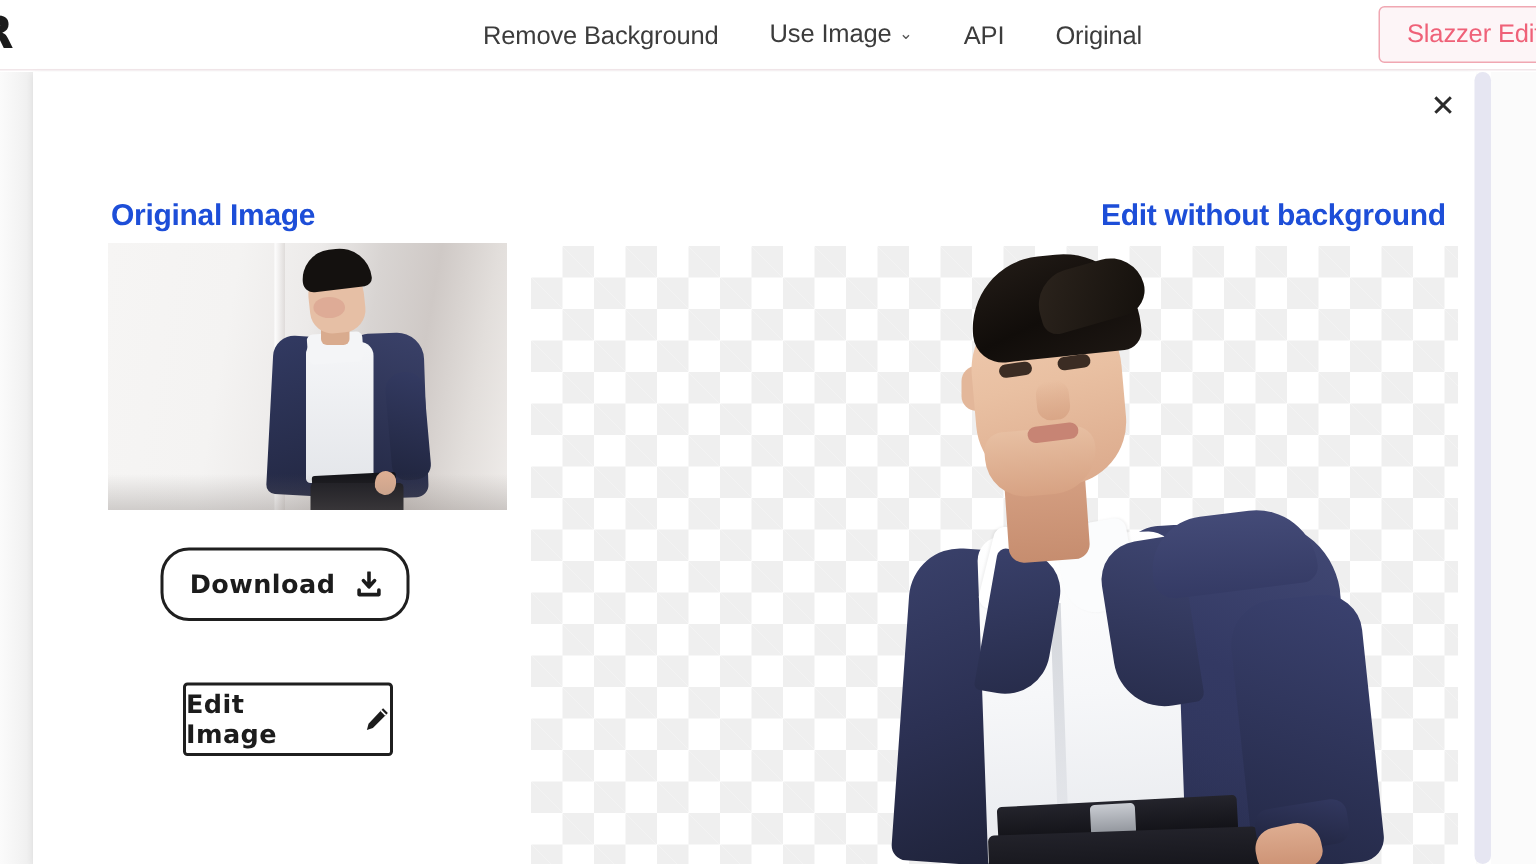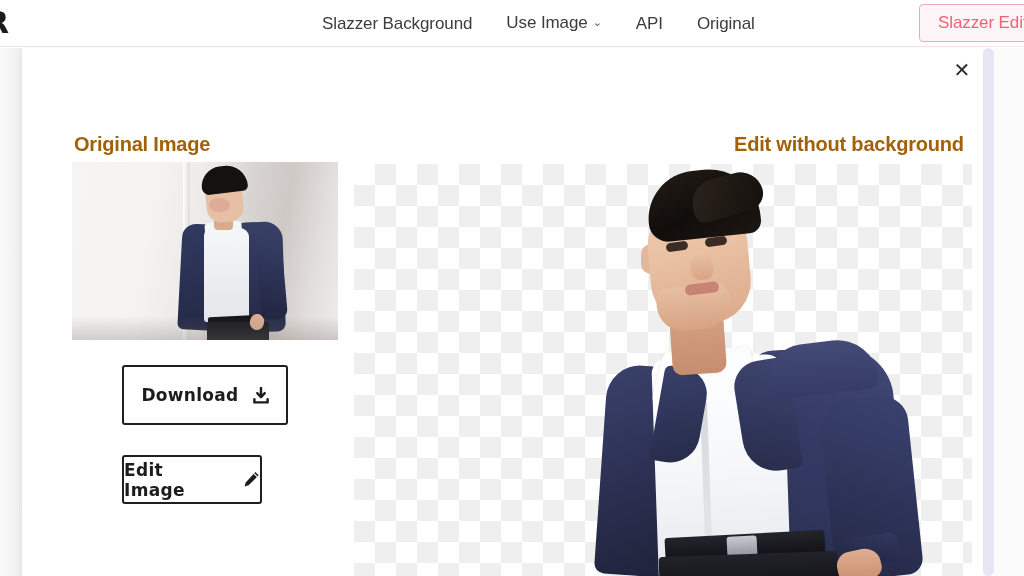--- a/index.html
+++ b/index.html
@@ -140,21 +140,21 @@
     cursor: pointer;
     font-family: "DejaVu Sans", sans-serif;
     z-index: 6;
   }
 
   
   .heading {
     position: absolute;
     font-size: 20px;
     font-weight: 700;
-    color: #a16207;
+    color: #1d4ed8;
     letter-spacing: -0.2px;
     white-space: nowrap;
   }
   .heading-left { left: 52px; top: 85px; }
   .heading-right { left: 712px; top: 85px; }
 
   
   .orig-thumb {
     position: absolute;
     left: 50px;
@@ -251,21 +251,21 @@
     font-size: 17px;
     font-weight: 700;
     letter-spacing: 0.3px;
     display: flex;
     align-items: center;
     justify-content: center;
     gap: 14px;
     cursor: pointer;
     font-family: "DejaVu Sans", sans-serif;
   }
-  .btn-download { left: 100px; top: 317px; width: 166px; height: 60px; }
+  .btn-download { left: 85px; top: 317px; width: 166px; height: 49px; border-radius: 19px; }
   .btn-edit     { left: 100px; top: 407px; width: 140px; height: 49px; }
   .btn svg { display: block; }
 
   .or-row {
     position: absolute;
     left: 100px; top: 376px; width: 166px; height: 20px;
     display: flex; align-items: center; justify-content: center; gap: 12px;
   }
   .or-dash { width: 28px; height: 2px; background: #2b2b2b; }
   .or-text {
@@ -449,21 +449,21 @@
 
 <div class="page">
 
   <div class="navbar">
 
     <div class="nav-logo">ER</div>
 
     <div class="nav-links">
 
       <div class="nav-link">
-        <span>Slazzer Background</span>
+        <span>Remove Background</span>
       </div>
 
       <div class="nav-link">
         <span>Use Image</span><span class="chev">⌄</span>
       </div>
 
 
       <div class="nav-link">
         <span>API</span>
       </div>

